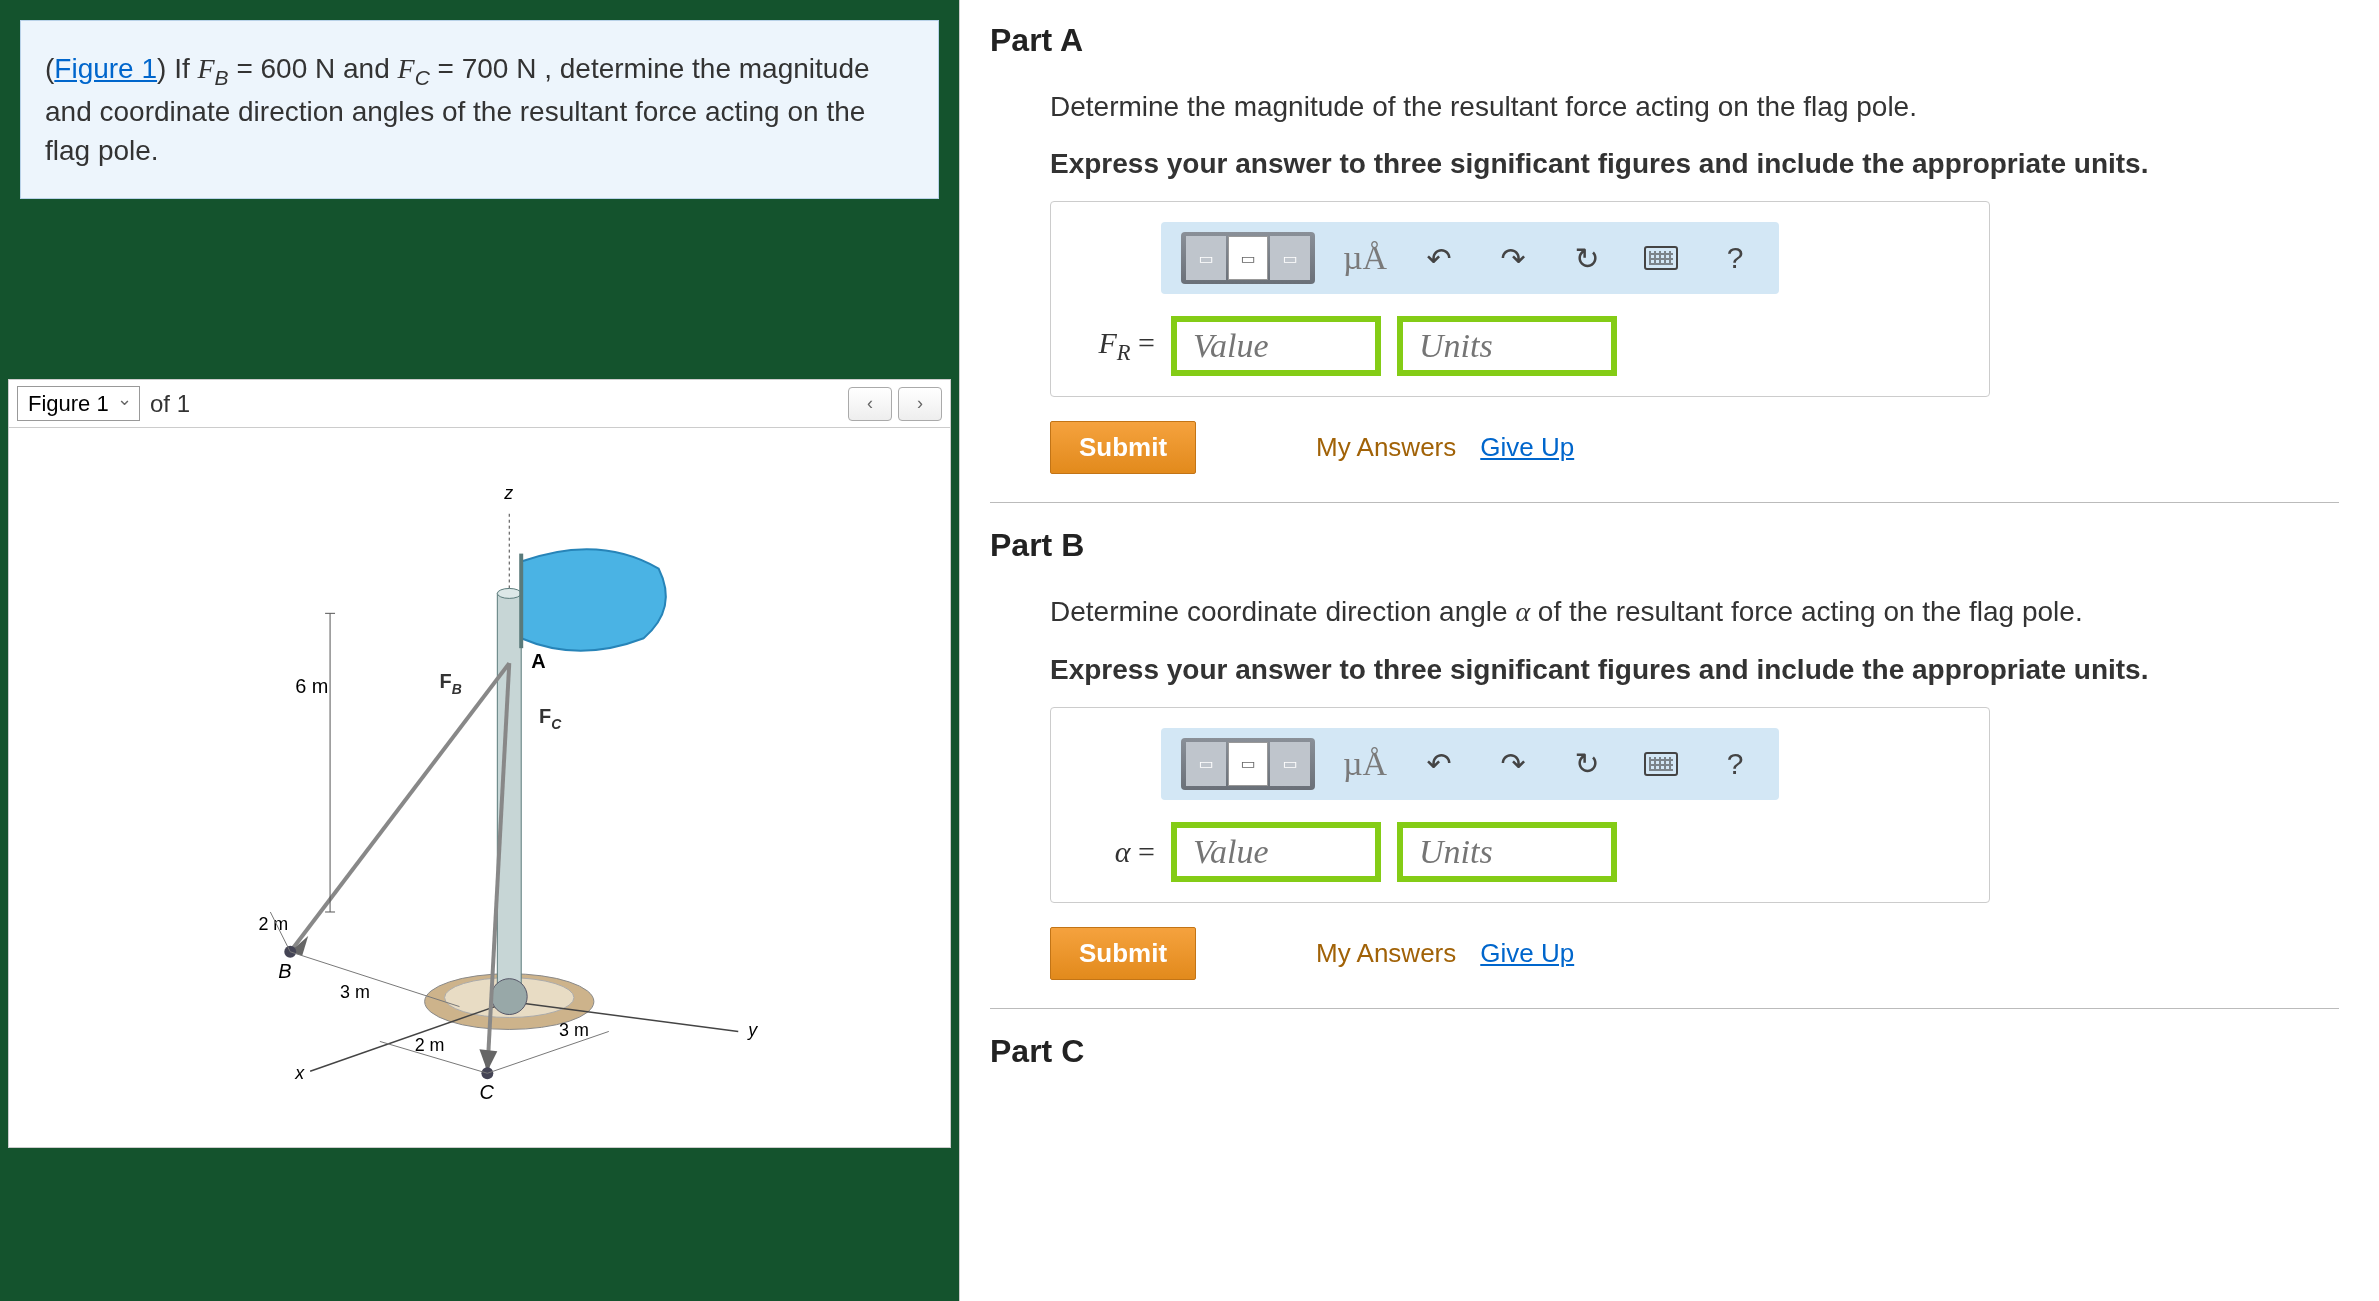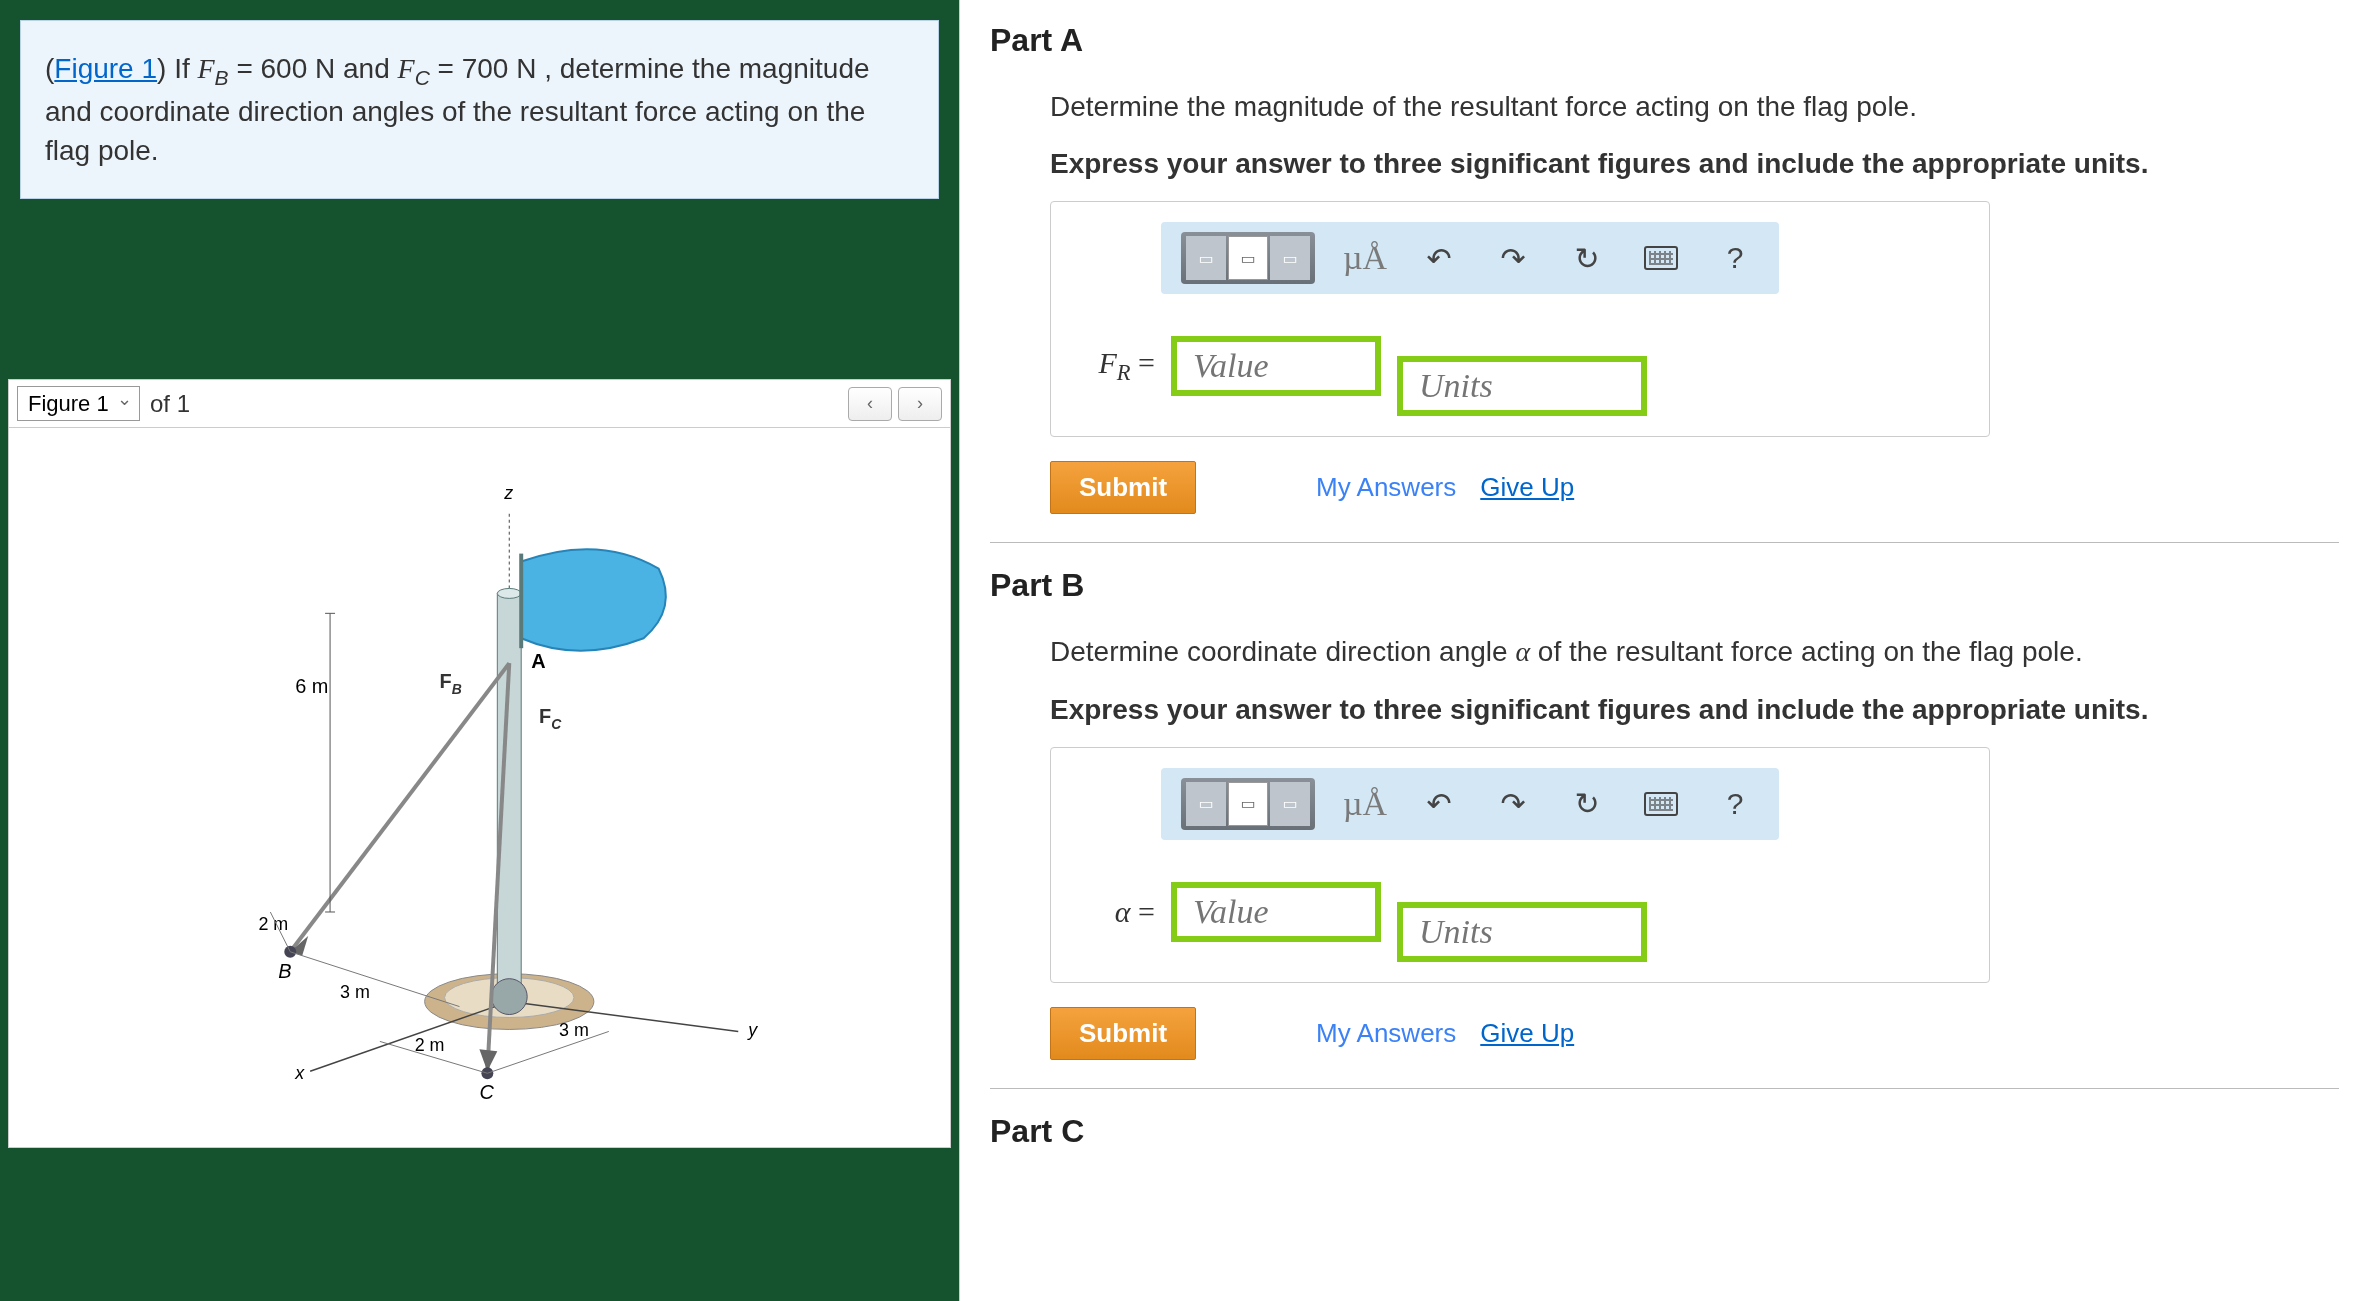--- a/index.html
+++ b/index.html
@@ -171,42 +171,42 @@
     border: 6px solid #84cc16;
     height: 60px;
     font-size: 34px;
     padding: 0 16px;
     font-family: 'Times New Roman', serif;
     font-style: italic;
     color: #6d28d9;
     background: #fff;
   }
   .value-input { width: 210px; }
-  .units-input { width: 250px; margin-top: 40px; }
+  .units-input { width: 220px; }
 
   .submit-row {
     display: flex;
     align-items: center;
     gap: 40px;
     margin-top: 24px;
     padding-left: 0;
   }
   .submit-btn {
     background: linear-gradient(#f5a23e,#e28a1c);
     border: 1px solid #c27416;
     color: #fff;
     font-weight: bold;
     font-size: 26px;
     padding: 10px 28px;
     border-radius: 2px;
     cursor: pointer;
     margin-left: 0;
   }
   .right-links { display: flex; align-items: center; gap: 24px; font-size: 26px; margin-left: 80px; }
-  .text-muted { color: #3b82f6; }
+  .text-muted { color: #a16207; }
   .link-blue { color: #0066cc; text-decoration: underline; cursor: pointer; }
 
   hr.sep { border: none; border-top: 1px solid #bbb; margin: 24px 0 24px 0; }
 
   .kbd-icon {
     display: inline-block;
     border: 2px solid #444;
     border-radius: 3px;
     width: 34px;
     height: 24px;

